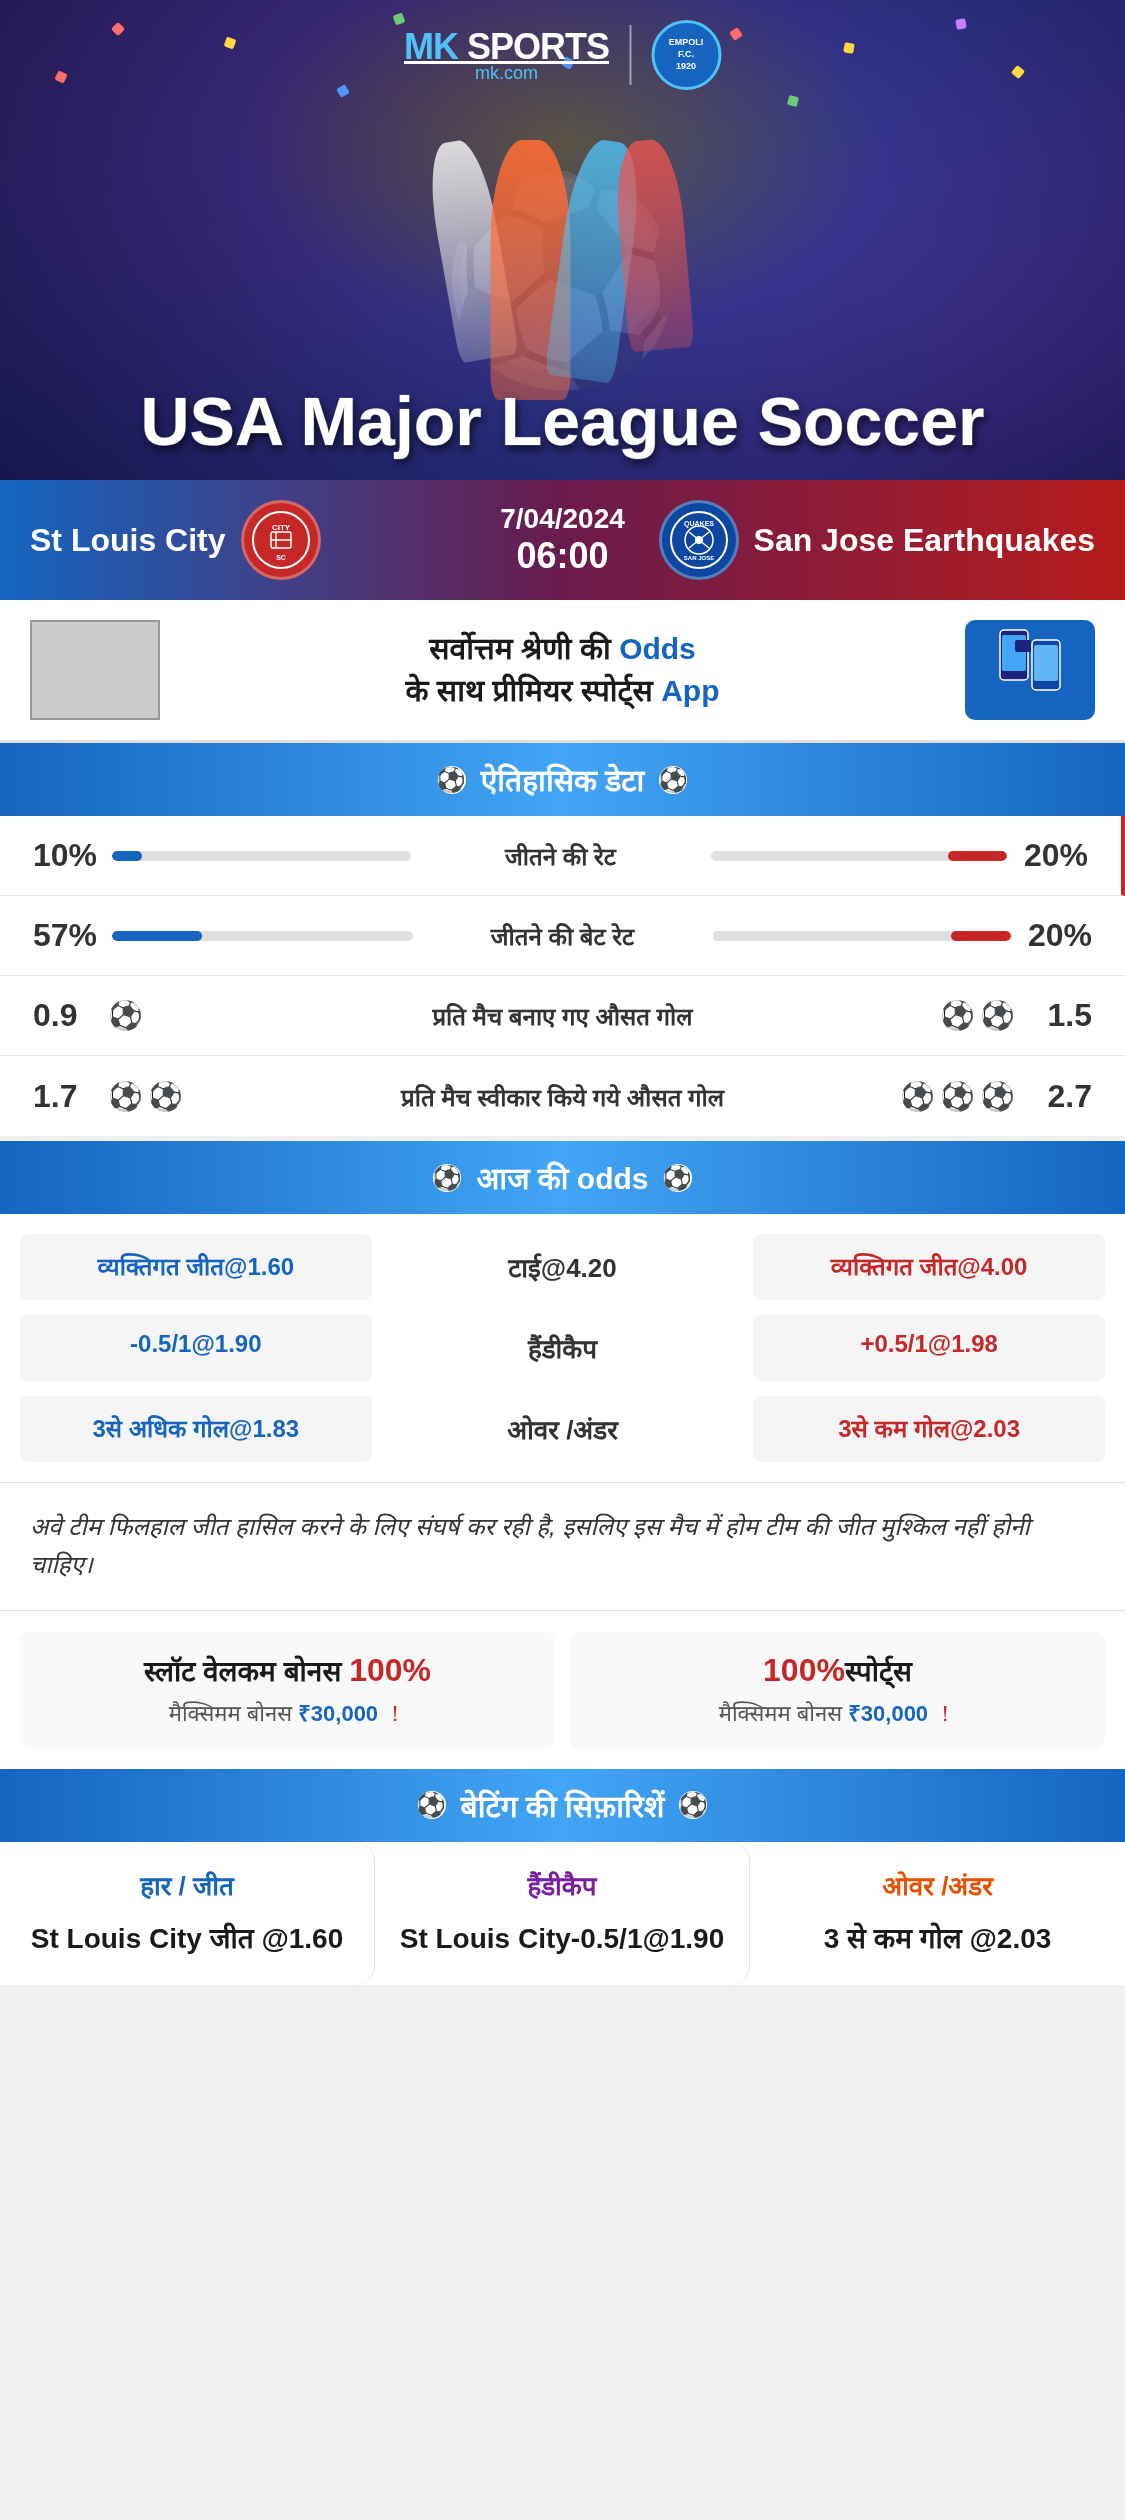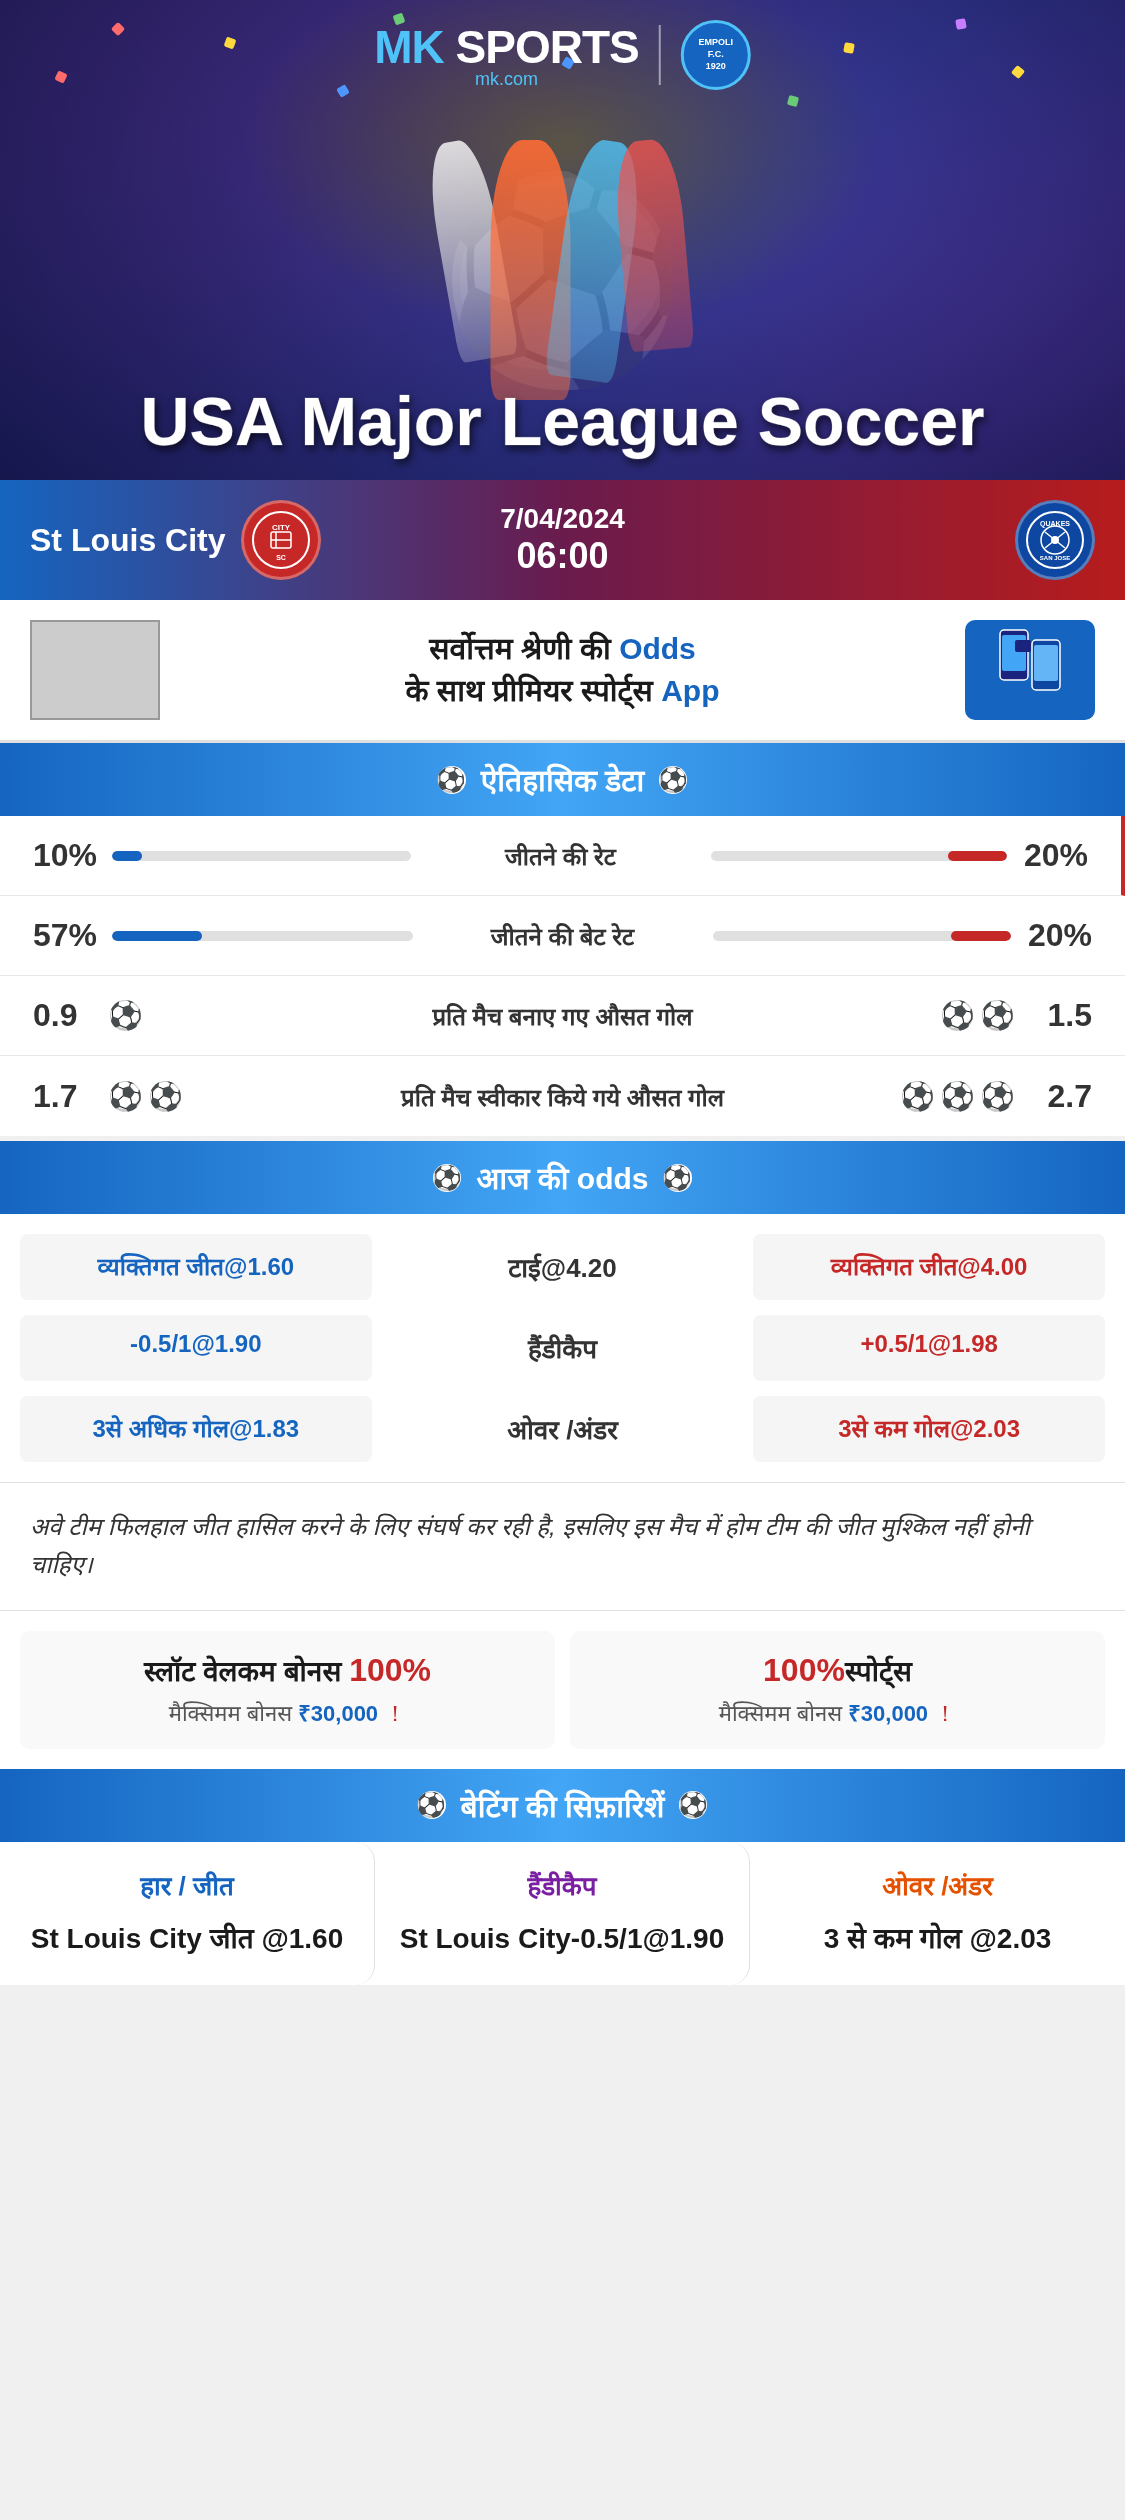--- a/index.html
+++ b/index.html
@@ -33,23 +33,24 @@
       top: 20px;
       left: 50%;
       transform: translateX(-50%);
       display: flex;
       align-items: center;
       gap: 20px;
       z-index: 10;
     }
     .mk-sports-logo {
       color: white;
-      font-size: 46px;
+      font-size: 36px;
       font-weight: 900;
       letter-spacing: -1px;
+      text-decoration: underline;
     }
     .mk-sports-logo span { color: #4fc3f7; }
     .mk-domain {
       color: #4fc3f7;
       font-size: 18px;
       text-align: center;
       display: block;
       margin-top: -5px;
     }
     .divider-line {
@@ -497,20 +498,21 @@
       <svg width="60" height="60" viewBox="0 0 60 60">
         <circle cx="30" cy="30" r="28" fill="#0d47a1" stroke="white" stroke-width="2"></circle>
         <text x="30" y="16" text-anchor="middle" fill="white" font-size="7" font-weight="bold">QUAKES</text>
         <circle cx="30" cy="30" r="14" fill="none" stroke="white" stroke-width="1.5"></circle>
         <line x1="20" y1="22" x2="40" y2="38" stroke="white" stroke-width="1.5"></line>
         <line x1="40" y1="22" x2="20" y2="38" stroke="white" stroke-width="1.5"></line>
         <circle cx="30" cy="30" r="4" fill="white"></circle>
         <text x="30" y="50" text-anchor="middle" fill="white" font-size="6">SAN JOSE</text>
       </svg>
     </div>
+    <div class="team-name-away">San Jose Earthquakes</div>
   </div>
 </div>
 
 <div class="promo-banner">
   <div class="promo-placeholder"></div>
   <div class="promo-text">
     <span>सर्वोत्तम श्रेणी की <span class="highlight">Odds</span></span><br>
     <span>के साथ प्रीमियर स्पोर्ट्स <span class="highlight">App</span></span>
   </div>
   <div class="promo-phones">

